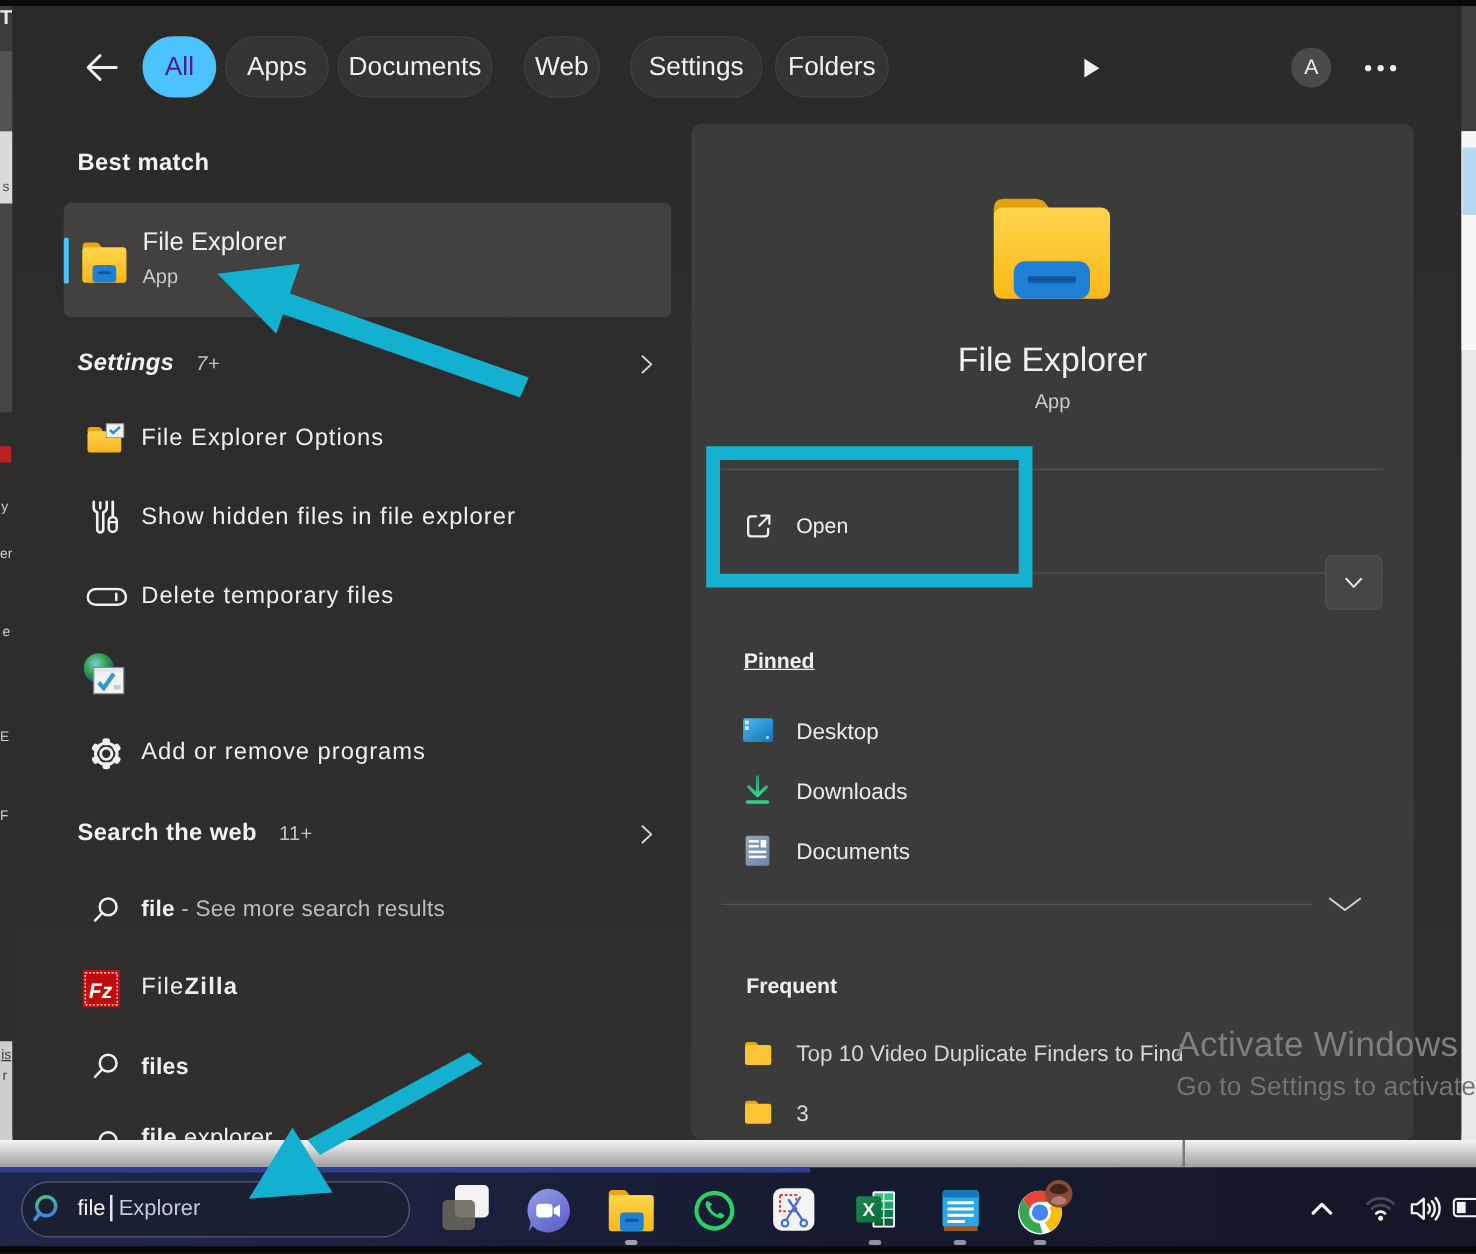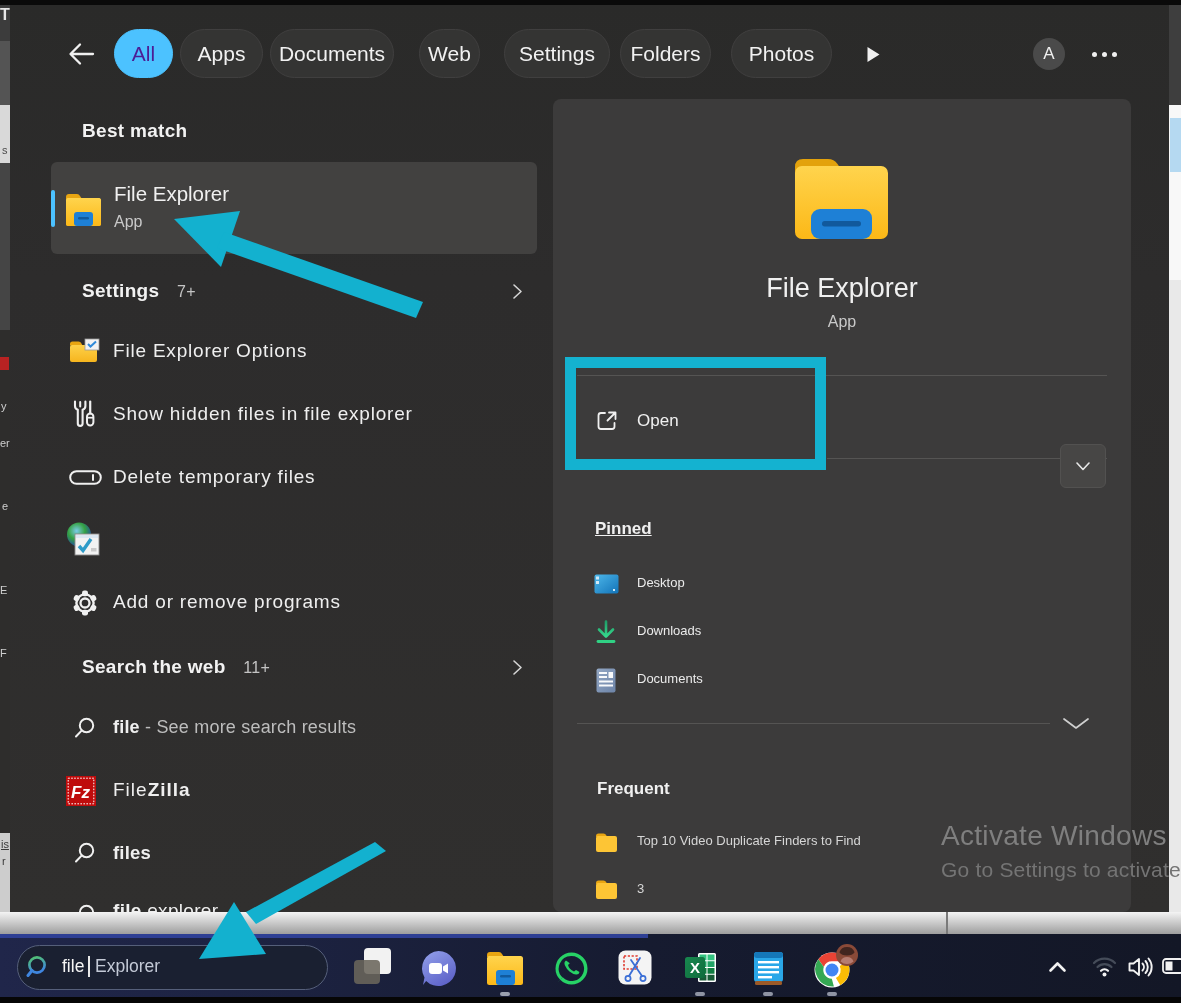--- a/index.html
+++ b/index.html
@@ -3,24 +3,24 @@
 <meta charset="utf-8">
 <style>
 * { margin:0; padding:0; box-sizing:border-box; }
 html,body { width:1181px; height:1003px; overflow:hidden; background:#2e2d2d; font-family:"Liberation Sans",sans-serif; }
 #stage { position:relative; width:1181px; height:1003px; overflow:hidden; }
 .abs { position:absolute; }
 .txt { position:absolute; white-space:nowrap; color:#f0f0f0; }
 .dim { color:#bdbdbd; }
 .pill { position:absolute; top:29px; height:49px; border-radius:25px; background:#343433; border:1px solid #403f3f;
         color:#f1f1f1; font-size:21px; line-height:47px; text-align:center; }
-.hdr { position:absolute; font-size:19px; font-weight:700; letter-spacing:0.3px; color:#f2f2f2;margin-left:20px; }
+.hdr { position:absolute; font-size:19px; font-weight:700; letter-spacing:0.3px; color:#f2f2f2; }
 .cnt { font-size:16px; font-weight:400; color:#c4c4c4; margin-left:12px; }
 .lrow-t { position:absolute; left:113px; font-size:19px; letter-spacing:0.8px; color:#efefef; white-space:nowrap; }
-.rrow-t { position:absolute; left:637px; font-size:13px; color:#ebebeb; white-space:nowrap; }
+.rrow-t { position:absolute; left:637px; font-size:18px; color:#ebebeb; white-space:nowrap; }
 .divi { position:absolute; height:1px; background:#555453; }
 </style>
 </head>
 <body>
 <div id="stage">
 
   <div class="abs" style="left:0;top:0;width:1181px;height:5px;background:#0a0a0a;"></div>
   <div class="abs" style="left:0;top:5px;width:10px;height:995px;background:#2e2d2c;"></div>
   <div class="abs" style="left:1169px;top:5px;width:12px;height:100px;background:#3e3e3e;"></div>
   <div class="abs" style="left:1169px;top:105px;width:12px;height:828px;background:#e9e9e9;"></div>
@@ -50,21 +50,20 @@
 
   <svg class="abs" style="left:68px;top:41px;" width="28" height="26" viewBox="0 0 28 26">
     <path d="M 25,13 H 3 M 12,3.5 L 2.5,13 L 12,22.5" fill="none" stroke="#f0f0f0" stroke-width="2.3" stroke-linecap="round" stroke-linejoin="round"></path>
   </svg>
   <div class="pill" style="left:114px;width:59px;background:#4cc2ff;border-color:#4cc2ff;color:#4c1d95;">All</div>
   <div class="pill" style="left:180px;width:83px;">Apps</div>
   <div class="pill" style="left:270px;width:124px;">Documents</div>
   <div class="pill" style="left:419px;width:61px;">Web</div>
   <div class="pill" style="left:504px;width:106px;">Settings</div>
   <div class="pill" style="left:620px;width:91px;">Folders</div>
-  <div class="pill" style="left:731px;width:101px;">Photos</div>
   <svg class="abs" style="left:866px;top:46px;" width="15" height="17" viewBox="0 0 15 17">
     <path d="M 1.5,1 L 13.5,8.5 L 1.5,16 Z" fill="#f0f0f0"></path>
   </svg>
   <div class="abs" style="left:1033px;top:38px;width:32px;height:32px;border-radius:50%;background:#4a4a4a;color:#f0f0f0;font-size:17px;line-height:32px;text-align:center;">A</div>
   <div class="abs" style="left:1092px;top:52px;width:5px;height:5px;border-radius:50%;background:#f0f0f0;"></div>
   <div class="abs" style="left:1102px;top:52px;width:5px;height:5px;border-radius:50%;background:#f0f0f0;"></div>
   <div class="abs" style="left:1112px;top:52px;width:5px;height:5px;border-radius:50%;background:#f0f0f0;"></div>
 
   <div class="hdr" style="left:62px;top:120px;">Best match</div>
 
@@ -79,21 +78,21 @@
     <defs>
         <linearGradient id="bgf1" x1="0" y1="0" x2="0" y2="1">
       <stop offset="0" stop-color="#ffd44d"></stop>
           <stop offset="1" stop-color="#fcb817"></stop>
     </linearGradient>
       </defs>
   </svg>
   <div class="txt" style="left:114px;top:182px;font-size:20.5px;">File Explorer</div>
   <div class="txt" style="left:114px;top:213px;font-size:16px;color:#c9c9c9;">App</div>
 
-  <div class="hdr" style="left:62px;top:280px;">Settings <span class="cnt">7+</span></div>
+  <div class="hdr" style="left:62px;top:280px;font-style:italic;">Settings <span class="cnt">7+</span></div>
   <svg class="abs" style="left:512px;top:283px;" width="11" height="17" viewBox="0 0 11 17">
     <path d="M 2,2 L 9,8.5 L 2,15" fill="none" stroke="#d5d5d5" stroke-width="1.6" stroke-linecap="round" stroke-linejoin="round"></path>
   </svg>
 
   <svg class="abs" style="left:69px;top:338px;" width="31" height="27" viewBox="0 0 31 27">
     <path d="M1,6 q0,-2.5 2.5,-2.5 h6 q2,0 2.8,1.7 l1.2,2.3 h-12.5 z" fill="#e8a512"></path>
     <rect x="1" y="7" width="27" height="17" rx="2" fill="url(#feo)"></rect>
     <rect x="16" y="1" width="14" height="11" fill="#f2f2f2" stroke="#9a9a9a" stroke-width="0.8"></rect>
     <path d="M 19,6 l 2.5,2.5 L 27,3.5" fill="none" stroke="#2f89d8" stroke-width="2"></path>
     <defs>

